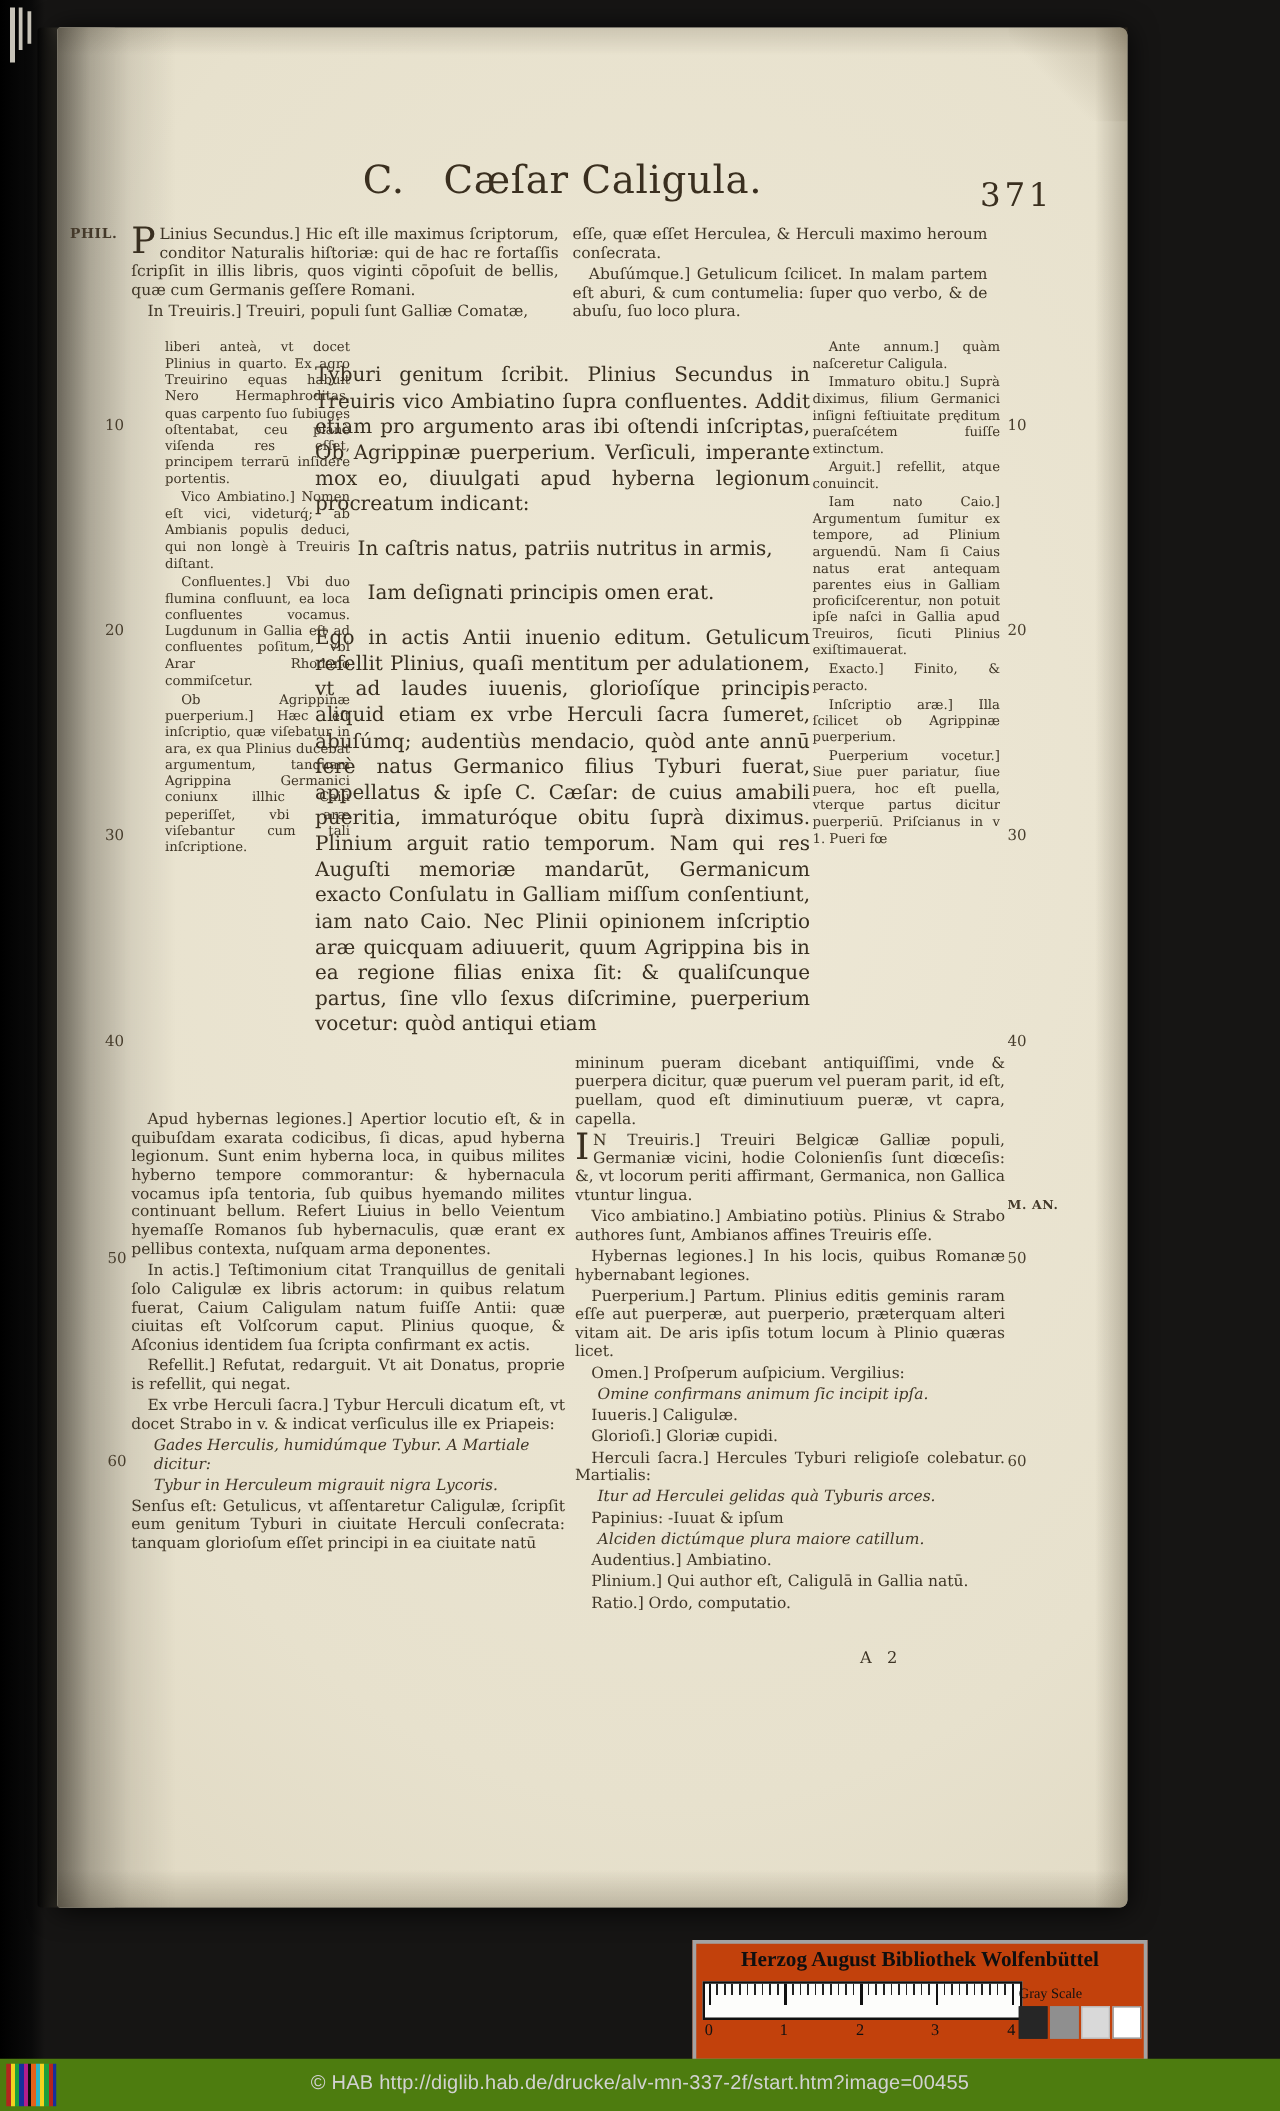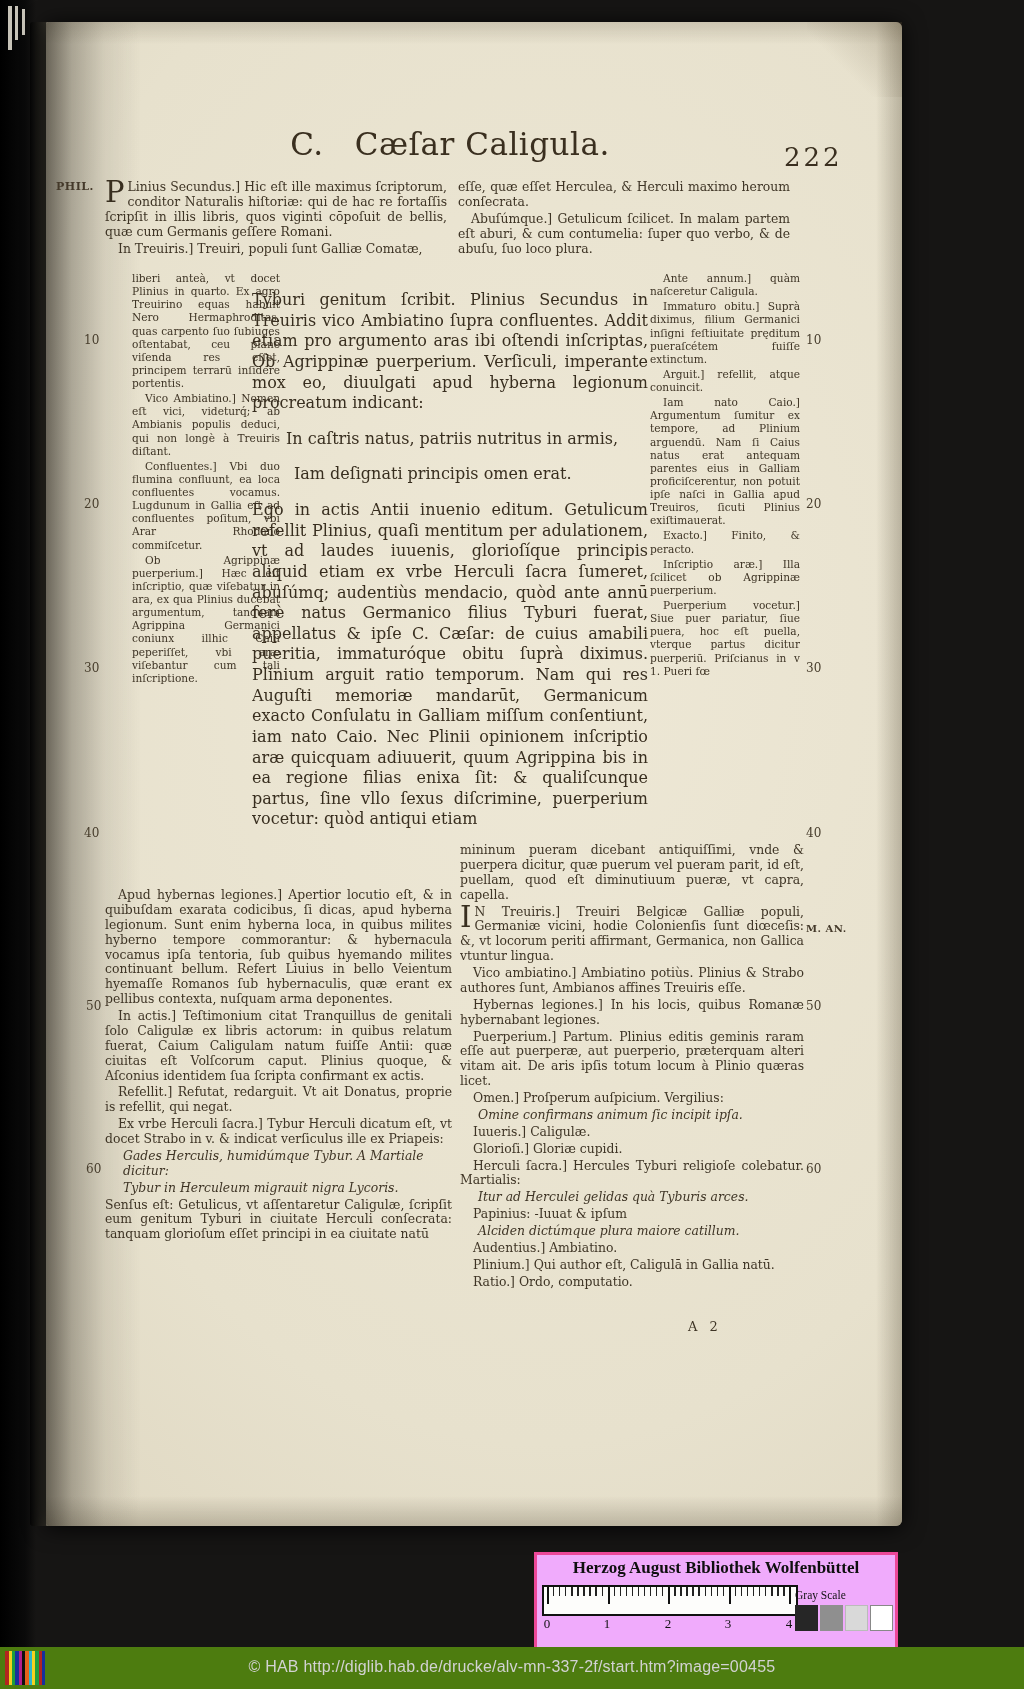--- a/index.html
+++ b/index.html
@@ -48,25 +48,25 @@
   .bottom-left{left:59px;top:866px;width:347px;max-height:442px;overflow:hidden;font-size:12.4px;line-height:1.2;}
   .bottom-right{left:414px;top:821px;width:344px;max-height:478px;overflow:hidden;font-size:12.4px;line-height:1.2;}
 
   .indent{text-indent:13px;}
   .verse{font-style:italic;text-align:left;padding-left:18px;}
   .central .verse{font-style:normal;padding-left:34px;}
   .central .v2{padding-left:42px;}
   .dropcap{float:left;font-size:29px;line-height:24px;padding-right:3px;color:#382e1f;}
 
   .lnum{position:absolute;font-size:12px;color:#473d2c;}
-  .m-an{position:absolute;left:760px;top:901px;font-size:10px;font-weight:bold;letter-spacing:.5px;color:#44392a;}
+  .m-an{position:absolute;left:760px;top:937px;font-size:10px;font-weight:bold;letter-spacing:.5px;color:#44392a;}
   .signature{position:absolute;left:642px;top:1297px;font-size:13px;letter-spacing:4px;color:#3e3425;}
 
   
-  .card{position:absolute;left:534px;top:1552px;width:358px;height:92px;background:#f0abfc;border:3px solid #ec4899;}
+  .card{position:absolute;left:554px;top:1552px;width:358px;height:92px;background:#c2410c;border:3px solid #a3a3a3;}
   .card-title{position:absolute;left:0;right:0;top:3px;text-align:center;
         font-family:"Liberation Serif",serif;font-weight:bold;font-size:17px;color:#0f0f0f;}
   .ruler{position:absolute;left:5px;top:30px;width:252px;height:27px;background:#fdfdfb;border:2px solid #111;}
   .ruler::before{content:"";position:absolute;left:3px;right:3px;top:0;height:9px;
         background:repeating-linear-gradient(to right,#222 0 1.3px,transparent 1.3px 6.06px);}
   .ruler::after{content:"";position:absolute;left:3px;right:3px;top:0;height:17px;
         background:repeating-linear-gradient(to right,#111 0 2px,transparent 2px 60.6px);}
   .rnum{position:absolute;top:61px;width:14px;text-align:center;
         font-family:"Liberation Serif",serif;font-size:13px;color:#111;}
   .gs-label{position:absolute;left:258px;top:34px;font-family:"Liberation Serif",serif;font-size:11.5px;color:#111;}
@@ -96,21 +96,21 @@
     <span class="fm fm2"></span>
     <span class="fm fm3"></span>
   </div>
 
   <div class="book-edge"></div>
 
   <div class="page">
     <div class="corner"></div>
 
     <div class="running-title">C.   Cæſar Caligula.</div>
-    <div class="page-number">222</div>
+    <div class="page-number">371</div>
     <div class="siglum">PHIL.</div>
 
     <div class="col top-left">
       <p><span class="dropcap">P</span><span>Linius Secundus.] Hic eſt ille maximus ſcriptorum, conditor Naturalis hiſtoriæ: qui de hac re fortaſſis ſcripſit in illis libris, quos viginti cōpoſuit de bellis, quæ cum Germanis geſſere Romani.</span></p>
       <p class="indent">In Treuiris.] Treuiri, populi ſunt Galliæ Comatæ,</p>
     </div>
 
     <div class="col top-right">
       <p>eſſe, quæ eſſet Herculea, &amp; Herculi maximo heroum conſecrata.</p>
       <p class="indent">Abuſúmque.] Getulicum ſcilicet. In malam partem eſt aburi, &amp; cum contumelia: ſuper quo verbo, &amp; de abuſu, ſuo loco plura.</p>

